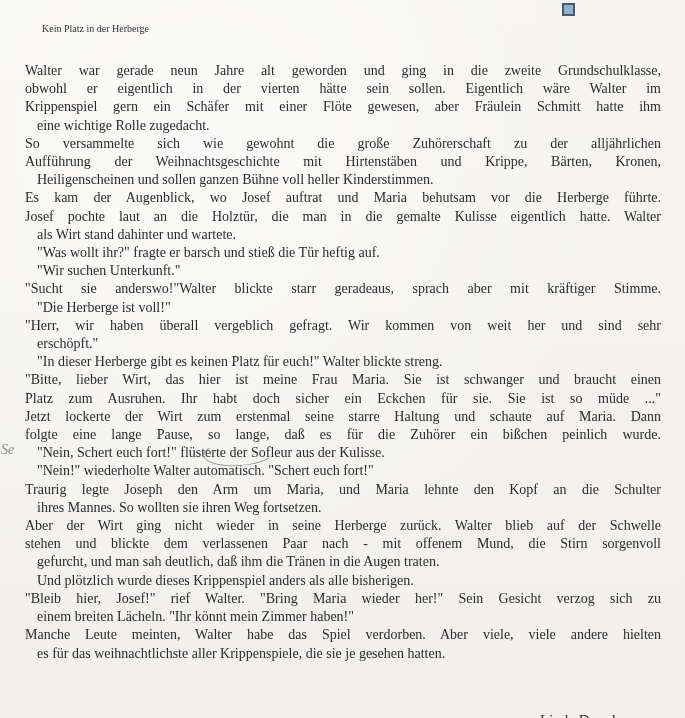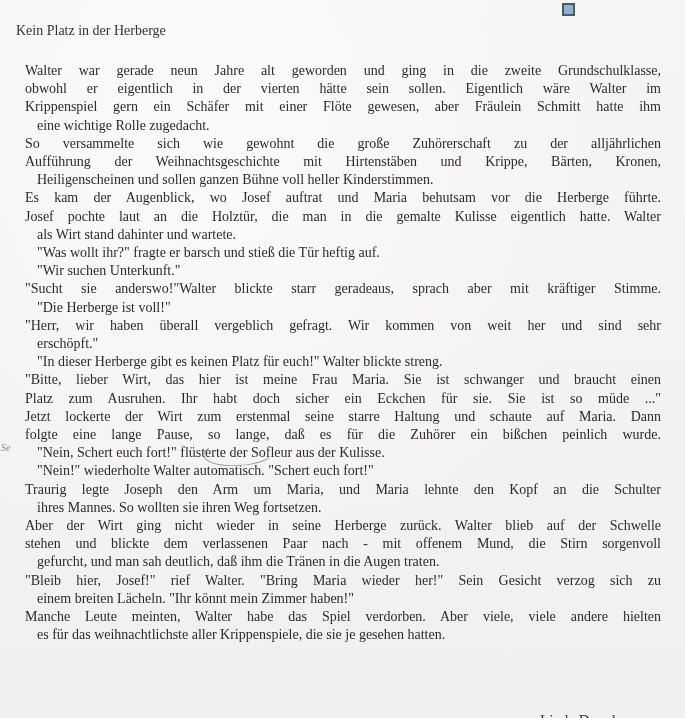--- a/index.html
+++ b/index.html
@@ -14,35 +14,35 @@
     position: absolute; left: 0; top: 0; width: 685px; height: 718px;
     background:
       radial-gradient(ellipse at 30% 20%, rgba(255,255,255,0.6), rgba(240,238,235,0) 60%),
       linear-gradient(180deg, #f6f5f3 0%, #f1f0ee 100%);
   }
   .marker {
     position: absolute; left: 562px; top: 3px; width: 9px; height: 9px;
     background: #8fb3cf; border: 2px solid #4a5a66;
   }
   .title {
-    position: absolute; left: 16px; top: 23px;
-    font-size: 14px; color: #333;
+    position: absolute; left: 42px; top: 23px;
+    font-size: 10px; color: #333;
   }
   .body-text {
     position: absolute; left: 25px; top: 62px; width: 636px;
     font-size: 14px; line-height: 18.2px; color: #2b2b2b;
   }
   .line {
     white-space: nowrap; display: block;
     text-align: justify; text-align-last: justify;
   }
   .line.last { text-align-last: left; margin-left: 12px; }
   .margin-note {
     position: absolute; left: 1px; top: 442px;
-    font-size: 10px; color: #888; font-style: italic;
+    font-size: 14px; color: #888; font-style: italic;
   }
   .circle-mark {
     position: absolute; left: 203px; top: 440px; width: 70px; height: 24px;
     border: 1px solid #999; border-radius: 50%;
     border-right-color: transparent; border-top-color: transparent;
     transform: rotate(-4deg);
   }
   .author {
     position: absolute; left: 540px; top: 684px;
     font-size: 15px; color: #333; margin-top: 28px;
@@ -76,20 +76,21 @@
       <span class="line">Platz zum Ausruhen. Ihr habt doch sicher ein Eckchen für sie. Sie ist so müde ..."</span>
       <span class="line">Jetzt lockerte der Wirt zum erstenmal seine starre Haltung und schaute auf Maria. Dann</span>
       <span class="line">folgte eine lange Pause, so lange, daß es für die Zuhörer ein bißchen peinlich wurde.</span>
       <span class="line last">"Nein, Schert euch fort!" flüsterte der Sofleur aus der Kulisse.</span>
       <span class="line last">"Nein!" wiederholte Walter automatisch. "Schert euch fort!"</span>
       <span class="line">Traurig legte Joseph den Arm um Maria, und Maria lehnte den Kopf an die Schulter</span>
       <span class="line last">ihres Mannes. So wollten sie ihren Weg fortsetzen.</span>
       <span class="line">Aber der Wirt ging nicht wieder in seine Herberge zurück. Walter blieb auf der Schwelle</span>
       <span class="line">stehen und blickte dem verlassenen Paar nach - mit offenem Mund, die Stirn sorgenvoll</span>
       <span class="line last">gefurcht, und man sah deutlich, daß ihm die Tränen in die Augen traten.</span>
+      <span class="line last">Und plötzlich wurde dieses Krippenspiel anders als alle bisherigen.</span>
       <span class="line">"Bleib hier, Josef!" rief Walter. "Bring Maria wieder her!" Sein Gesicht verzog sich zu</span>
       <span class="line last">einem breiten Lächeln. "Ihr könnt mein Zimmer haben!"</span>
       <span class="line">Manche Leute meinten, Walter habe das Spiel verdorben. Aber viele, viele andere hielten</span>
       <span class="line last">es für das weihnachtlichste aller Krippenspiele, die sie je gesehen hatten.</span>
     </div>
   <div class="margin-note">Se</div>
   <div class="circle-mark"></div>
   <div class="author">Linda Donohue</div>
 </div>
 

